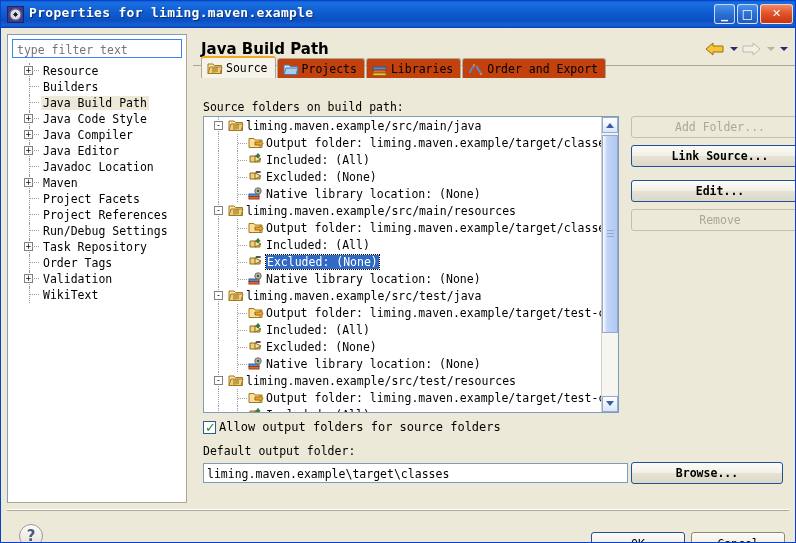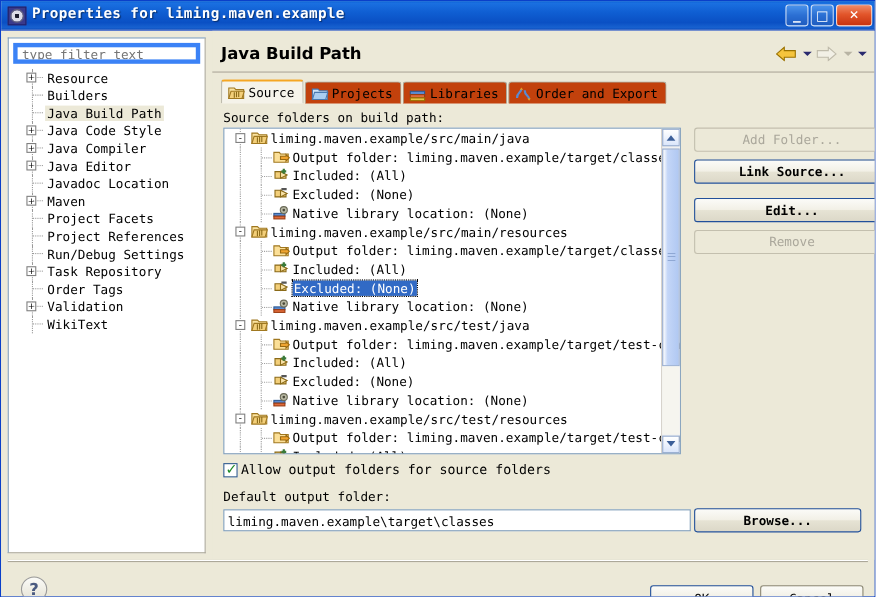--- a/index.html
+++ b/index.html
@@ -93,21 +93,21 @@
     box-sizing: border-box;
     border: 1px solid #7f9db9;
     border-right-color: #aca899;
     border-bottom-color: #aca899;
   }
   .filter-box {
     position: absolute; left: 4px; top: 4px;
     width: 170px; height: 19px;
     box-sizing: border-box;
     background: #ffffff;
-    border: 4px solid #3b82f6;
+    border: 1px solid #3b82f6;
     color: #9b9b9b;
     font-family: "DejaVu Sans Mono", "Liberation Mono", monospace;
     font-size: 11.5px;
     padding: 2px 0 0 4px;
     outline: none;
   }
   .tree-list {
     position: absolute; left: 0; top: 28px;
     width: 178px;
   }
@@ -176,21 +176,21 @@
   .tri-down.gray { border-top-color: #b8b4a4; }
   .arrow-svg { position: absolute; left: 1px; top: 2px; }
   .title-rule {
     position: absolute; left: 0px; top: 37px;
     width: 602px; height: 1px;
     background: #aca899;
   }
 
   
   .tabbar {
-    position: absolute; left: 8px; top: 44px;
+    position: absolute; left: 8px; top: 28px;
     height: 22px;
     display: flex; align-items: flex-end;
   }
   .tab {
     height: 20px;
     box-sizing: border-box;
     background: #c2410c;
     border: 1px solid #aca899;
     border-bottom: none;
     border-top-left-radius: 3px;

